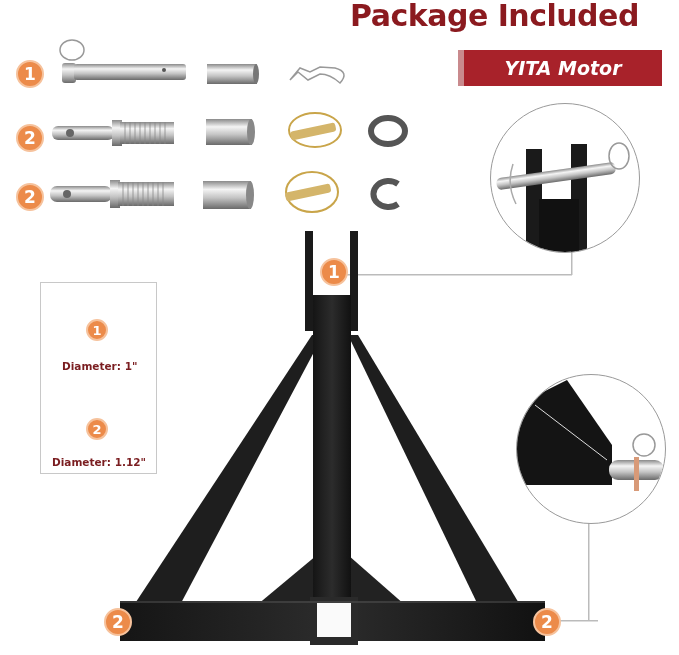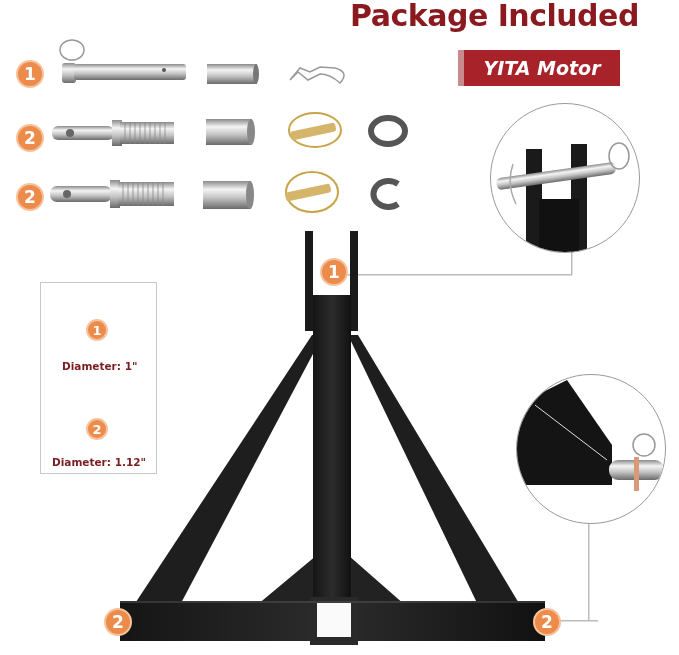--- a/index.html
+++ b/index.html
@@ -1,19 +1,19 @@
 <!DOCTYPE html>
 <html><head>
 <meta charset="utf-8">
 <style>
   * { box-sizing: border-box; margin: 0; padding: 0; }
   body { width: 679px; height: 655px; background: #ffffff; position: relative; overflow: hidden; font-family: "DejaVu Sans", sans-serif; }
   .abs { position: absolute; }
   .title { left: 350px; top: -2px; font-family: "DejaVu Sans", sans-serif; font-size: 30px; font-weight: bold; color: #8b1a1f; letter-spacing: -0.5px; white-space: nowrap; }
-  .brand { left: 458px; top: 50px; width: 162px; height: 36px; background: #a8222a; border-left: 6px solid #c98a8d; display: flex; align-items: center; justify-content: center; }
+  .brand { left: 458px; top: 50px; width: 204px; height: 36px; background: #a8222a; border-left: 6px solid #c98a8d; display: flex; align-items: center; justify-content: center; }
   .brand span { color: #fff; font-style: italic; font-weight: bold; font-size: 19px; font-family: "DejaVu Sans", sans-serif; letter-spacing: 0px; }
   .badge { width: 28px; height: 28px; border-radius: 50%; background: #ec8b4a; color: #fff; font-weight: bold; font-size: 17px; display: flex; align-items: center; justify-content: center; border: 2px solid #f6c29c; font-family: "DejaVu Sans", sans-serif; }
   .badge.sm { width: 22px; height: 22px; font-size: 13px; }
   .inset-box { left: 40px; top: 282px; width: 117px; height: 192px; border: 1px solid #c8c8c8; background: #fff; }
   .diam { color: #7a1d20; font-weight: bold; font-size: 10.5px; white-space: nowrap; font-family: "DejaVu Sans", sans-serif; }
   .circle { border-radius: 50%; border: 1px solid #9a9a9a; background: #fff; overflow: hidden; }
 </style>
 </head>
 <body>
 

